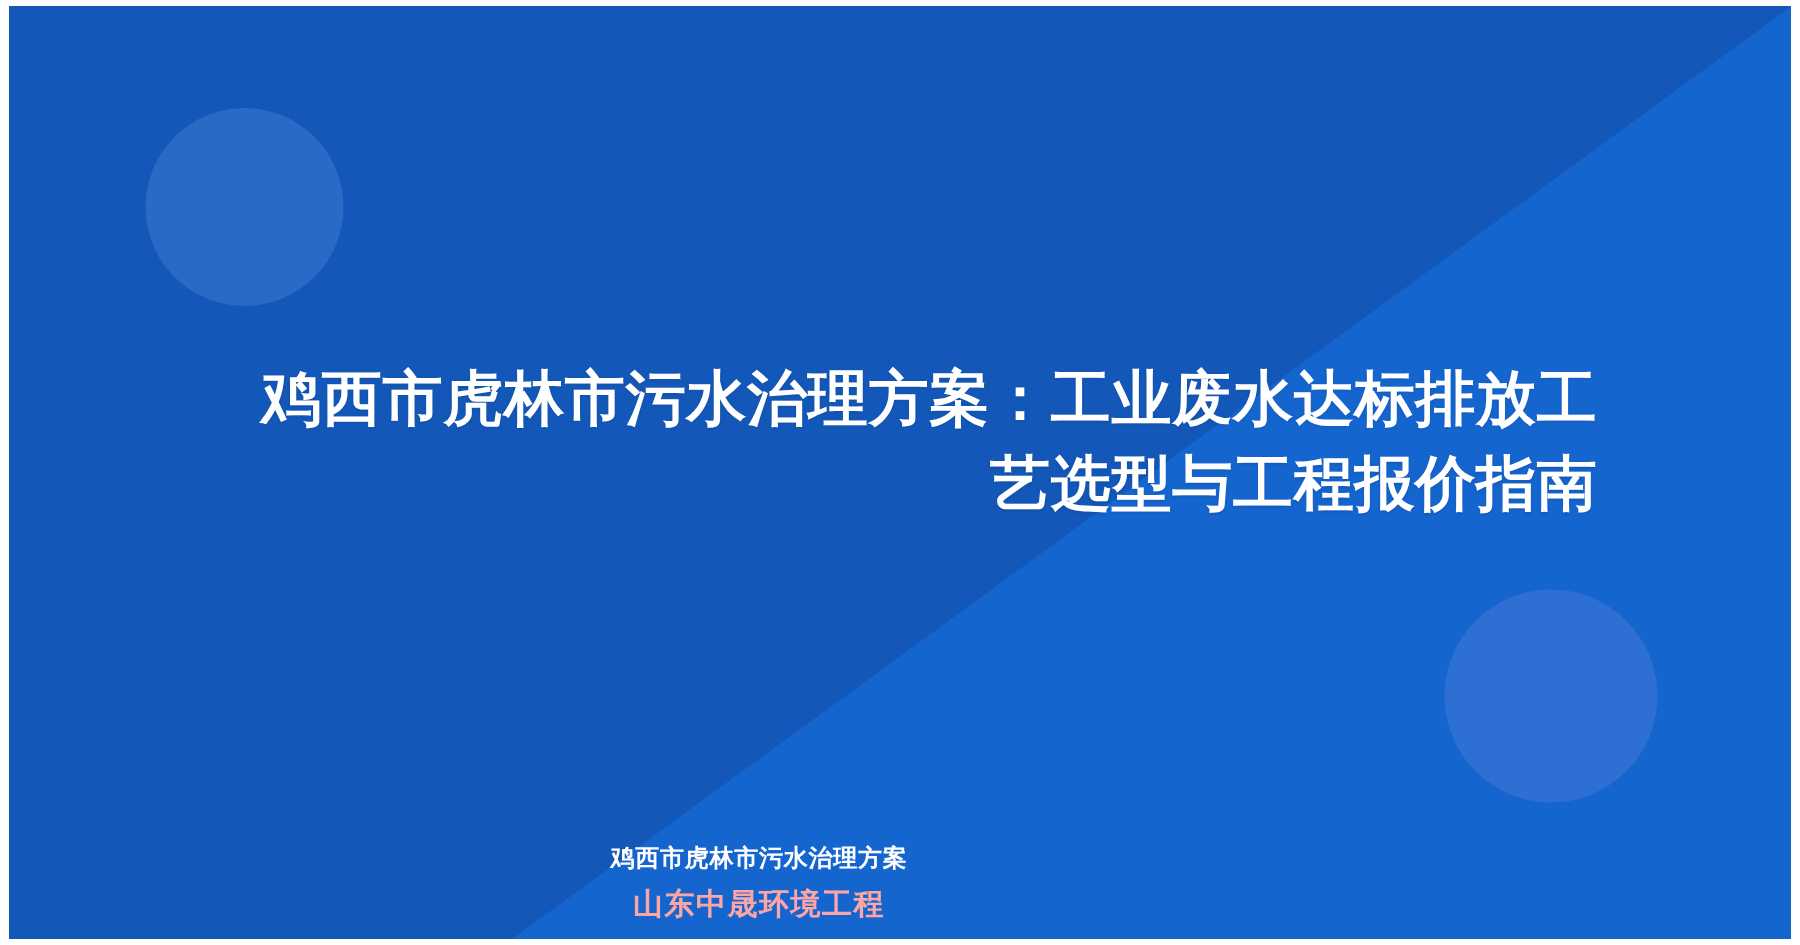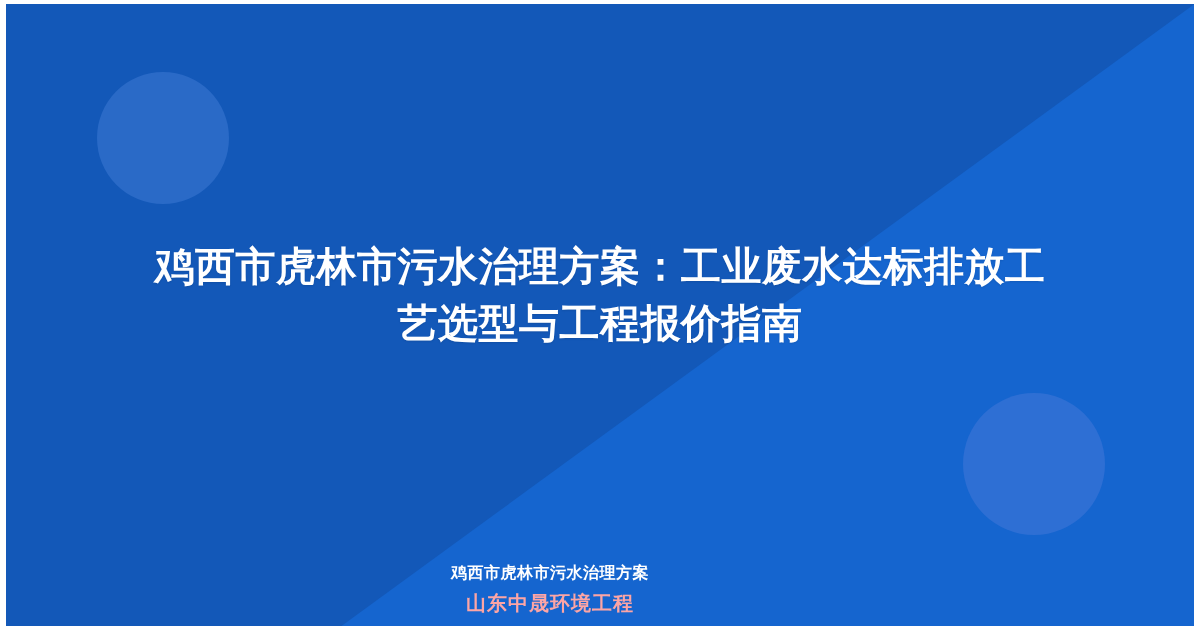--- a/index.html
+++ b/index.html
@@ -87,36 +87,35 @@
     height: 630px;
     display: flex;
     align-items: center;
     justify-content: center;
     z-index: 10;
     padding-bottom: 40px;
     box-sizing: border-box;
   }
   .title {
     width: 930px;
-    text-align: center;
+    text-align: right;
     color: #ffffff;
     font-size: 40px;
     font-weight: bold;
     line-height: 1.42;
     letter-spacing: 0.5px;
     text-shadow: 0 1px 2px rgba(0,0,0,0.10);
   }
   .footer {
     position: absolute;
     left: 0;
     bottom: 12px;
     width: 1012px;
     z-index: 12;
     text-align: center;
-    padding-left: 44px;
   }
   .footer-line1 {
     color: #ffffff;
     font-size: 16px;
     font-weight: bold;
     line-height: 30px;
     letter-spacing: 0.5px;
   }
   .footer-line2 {
     color: #fca5a5;

